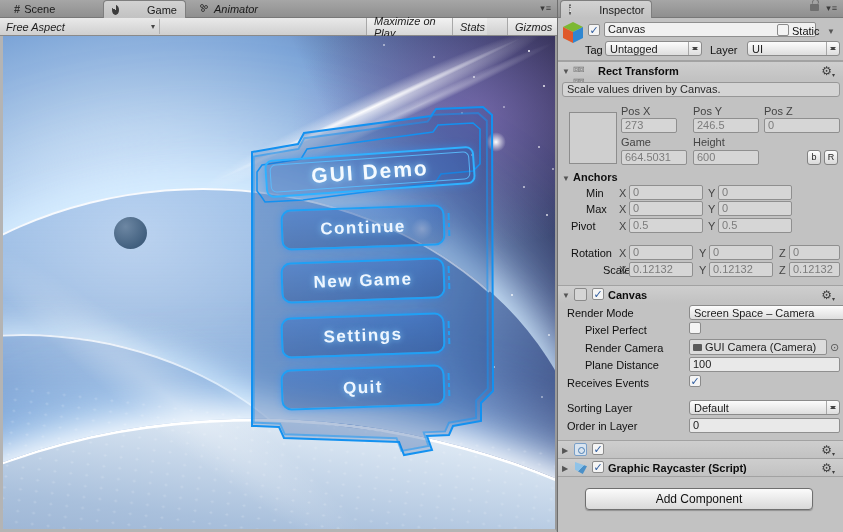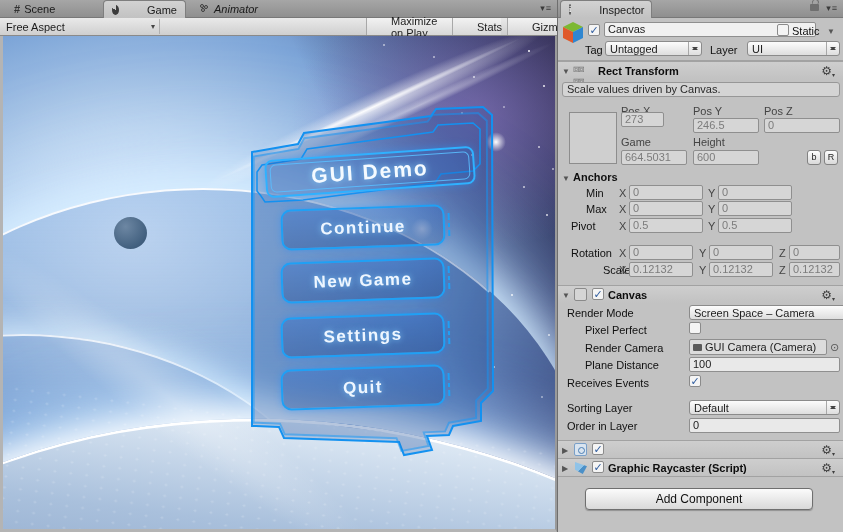--- a/index.html
+++ b/index.html
@@ -33,25 +33,25 @@
   .gear::after { content:"\25BE"; font-size:6px; vertical-align:-2px; color:#3f3f3f; }
   .chead { position:absolute; left:0; right:0; height:18px; background:linear-gradient(#cecece,#c2c2c2);
     border-top:1px solid #a2a2a2; }
   .ctitle { position:absolute; font-weight:bold; font-size:11px; top:3px; color:#0d0d0d; white-space:nowrap; }
   .minibtn { position:absolute; height:15px; background:linear-gradient(#fdfdfd,#d9d9d9); border:1px solid #828282;
     border-radius:3px; font-size:9px; text-align:center; line-height:13px; color:#222; }
 
   
   .game-pane { position:absolute; left:0; top:0; width:557px; height:532px; }
   .toolbar { position:absolute; left:0; top:18px; right:0; height:18px;
-    background:linear-gradient(#e9e9e9,#cfcfcf); border-bottom:1px solid #8a8a8a; }
+    background:linear-gradient(#e9e9e9,#cfcfcf); border-bottom:1px solid #8a8a8a;font-style:italic; }
   .aspect { position:absolute; left:2px; top:1px; width:158px; height:15px; display:flex; align-items:center;
     padding:0 4px; font-size:11px; color:#1c1c1c; border-right:1px solid #b0b0b0; }
   .aspect .caret { margin-left:auto; font-size:8px; color:#444; }
-  .tb-btn { position:absolute; top:0; height:17px; display:flex; align-items:center; padding:0 24px;
+  .tb-btn { position:absolute; top:0; height:17px; display:flex; align-items:center; padding:0 7px;
     font-size:11px; color:#1c1c1c; border-left:1px solid #a8a8a8; background:linear-gradient(#f2f2f2,#d8d8d8); }
   .tb-btn .caret { font-size:8px; margin-left:5px; color:#444; }
   .scene-hash { font-size:11px; color:#333; font-weight:bold; }
   .game-icon { width:10px; height:10px; border-radius:50%;
     background:conic-gradient(from 300deg, transparent 0 70deg, #3c3c3c 70deg 360deg); }
   .anim-icon { position:relative; width:10px; height:10px; }
   .anim-icon i { position:absolute; width:4px; height:4px; border:1px solid #3c3c3c; border-radius:50%; }
   .info-icon { width:11px; height:11px; border-radius:50%; background:#4a4a4a; color:#fff; font-size:8px;
     font-weight:bold; text-align:center; line-height:11px; font-family:"Liberation Serif",serif; }
 
@@ -263,21 +263,21 @@
       <span class="gear">⚙</span>
     </div>
     <div class="helpbox">
       <span>Scale values driven by Canvas.</span>
     </div>
 
     <div class="anchor-preview"></div>
     <span class="lbl" style="left:63px;  top:105px; color:#444;">Pos X</span>
     <span class="lbl" style="left:135px; top:105px; color:#444;">Pos Y</span>
     <span class="lbl" style="left:206px; top:105px; color:#444;">Pos Z</span>
-    <div class="fld dis" style="left:63px;  top:112px; width:43px;"><span>273</span></div>
+    <div class="fld dis" style="left:63px;  top:118px; width:56px;"><span>273</span></div>
     <div class="fld dis" style="left:135px; top:118px; width:66px;"><span>246.5</span></div>
     <div class="fld dis" style="left:206px; top:118px; width:76px;"><span>0</span></div>
     <span class="lbl" style="left:63px;  top:136px; color:#444;">Game</span>
     <span class="lbl" style="left:135px; top:136px; color:#444;">Height</span>
     <div class="fld dis" style="left:63px;  top:150px; width:66px;"><span>664.5031</span></div>
     <div class="fld dis" style="left:135px; top:150px; width:66px;"><span>600</span></div>
     <div class="minibtn" style="left:249px; top:150px; width:14px;"><span>b</span></div>
     <div class="minibtn" style="left:266px; top:150px; width:14px;"><span>R</span></div>
 
     <span class="fold" style="left:4px; top:174px;">▼</span>

